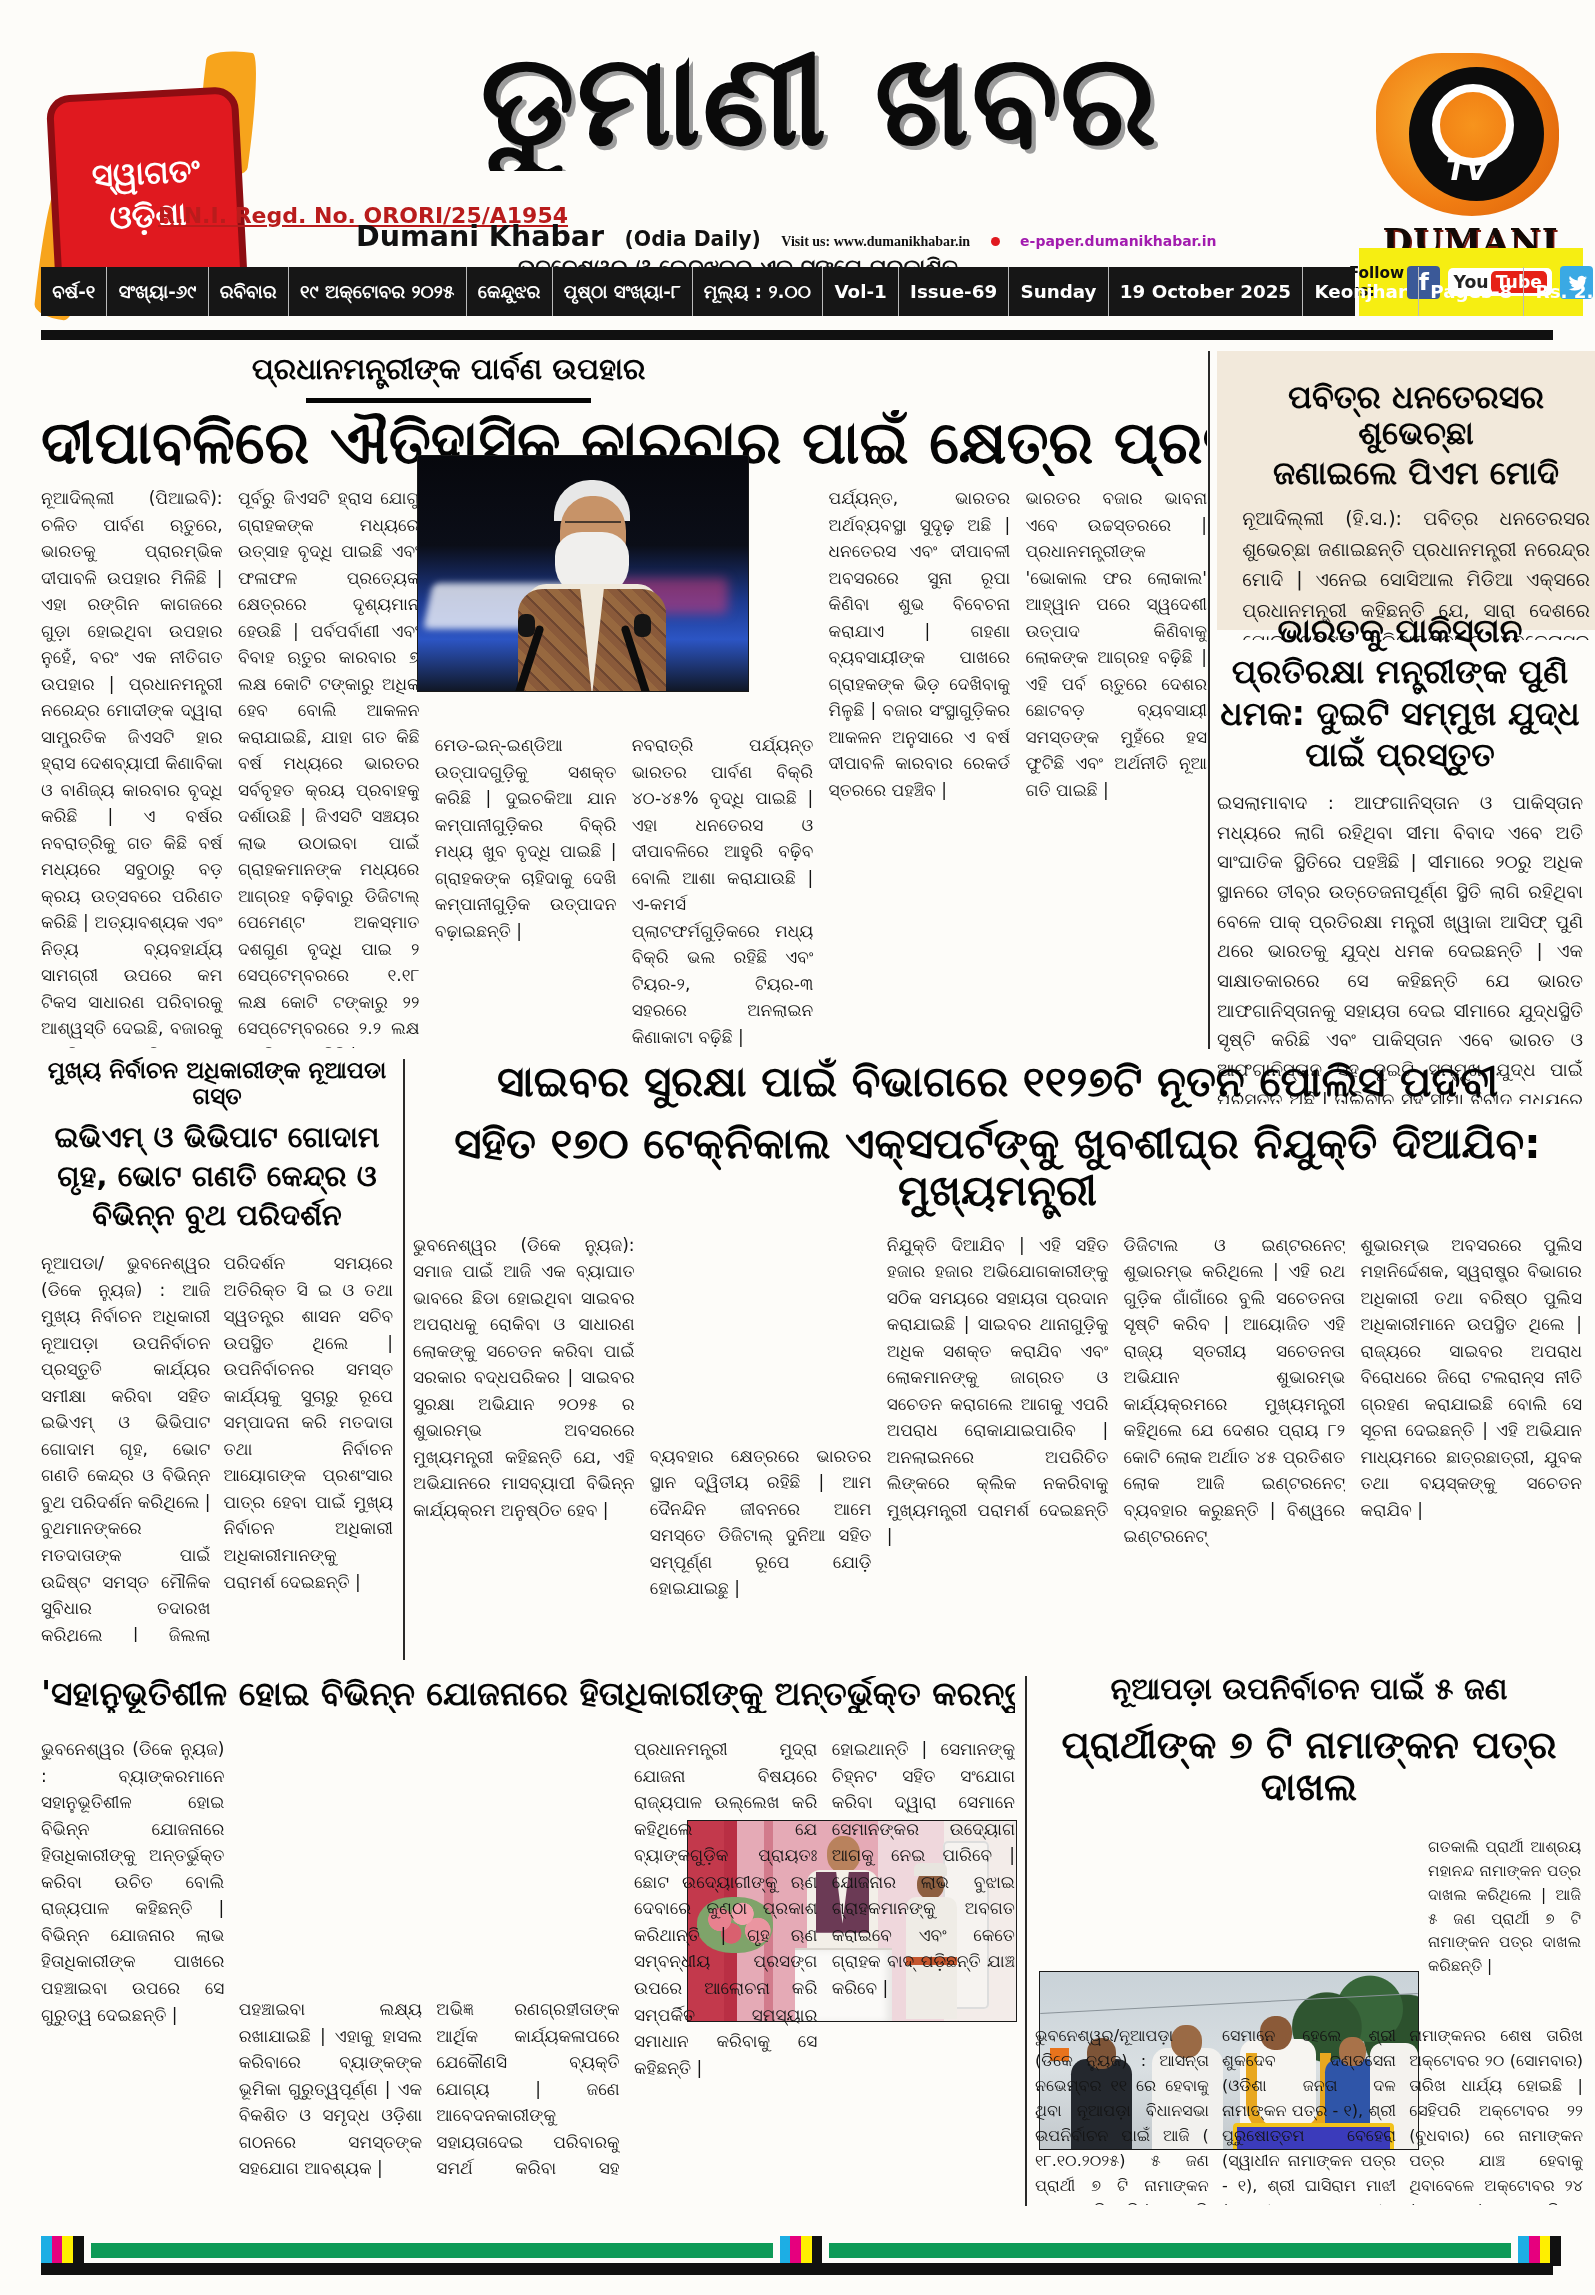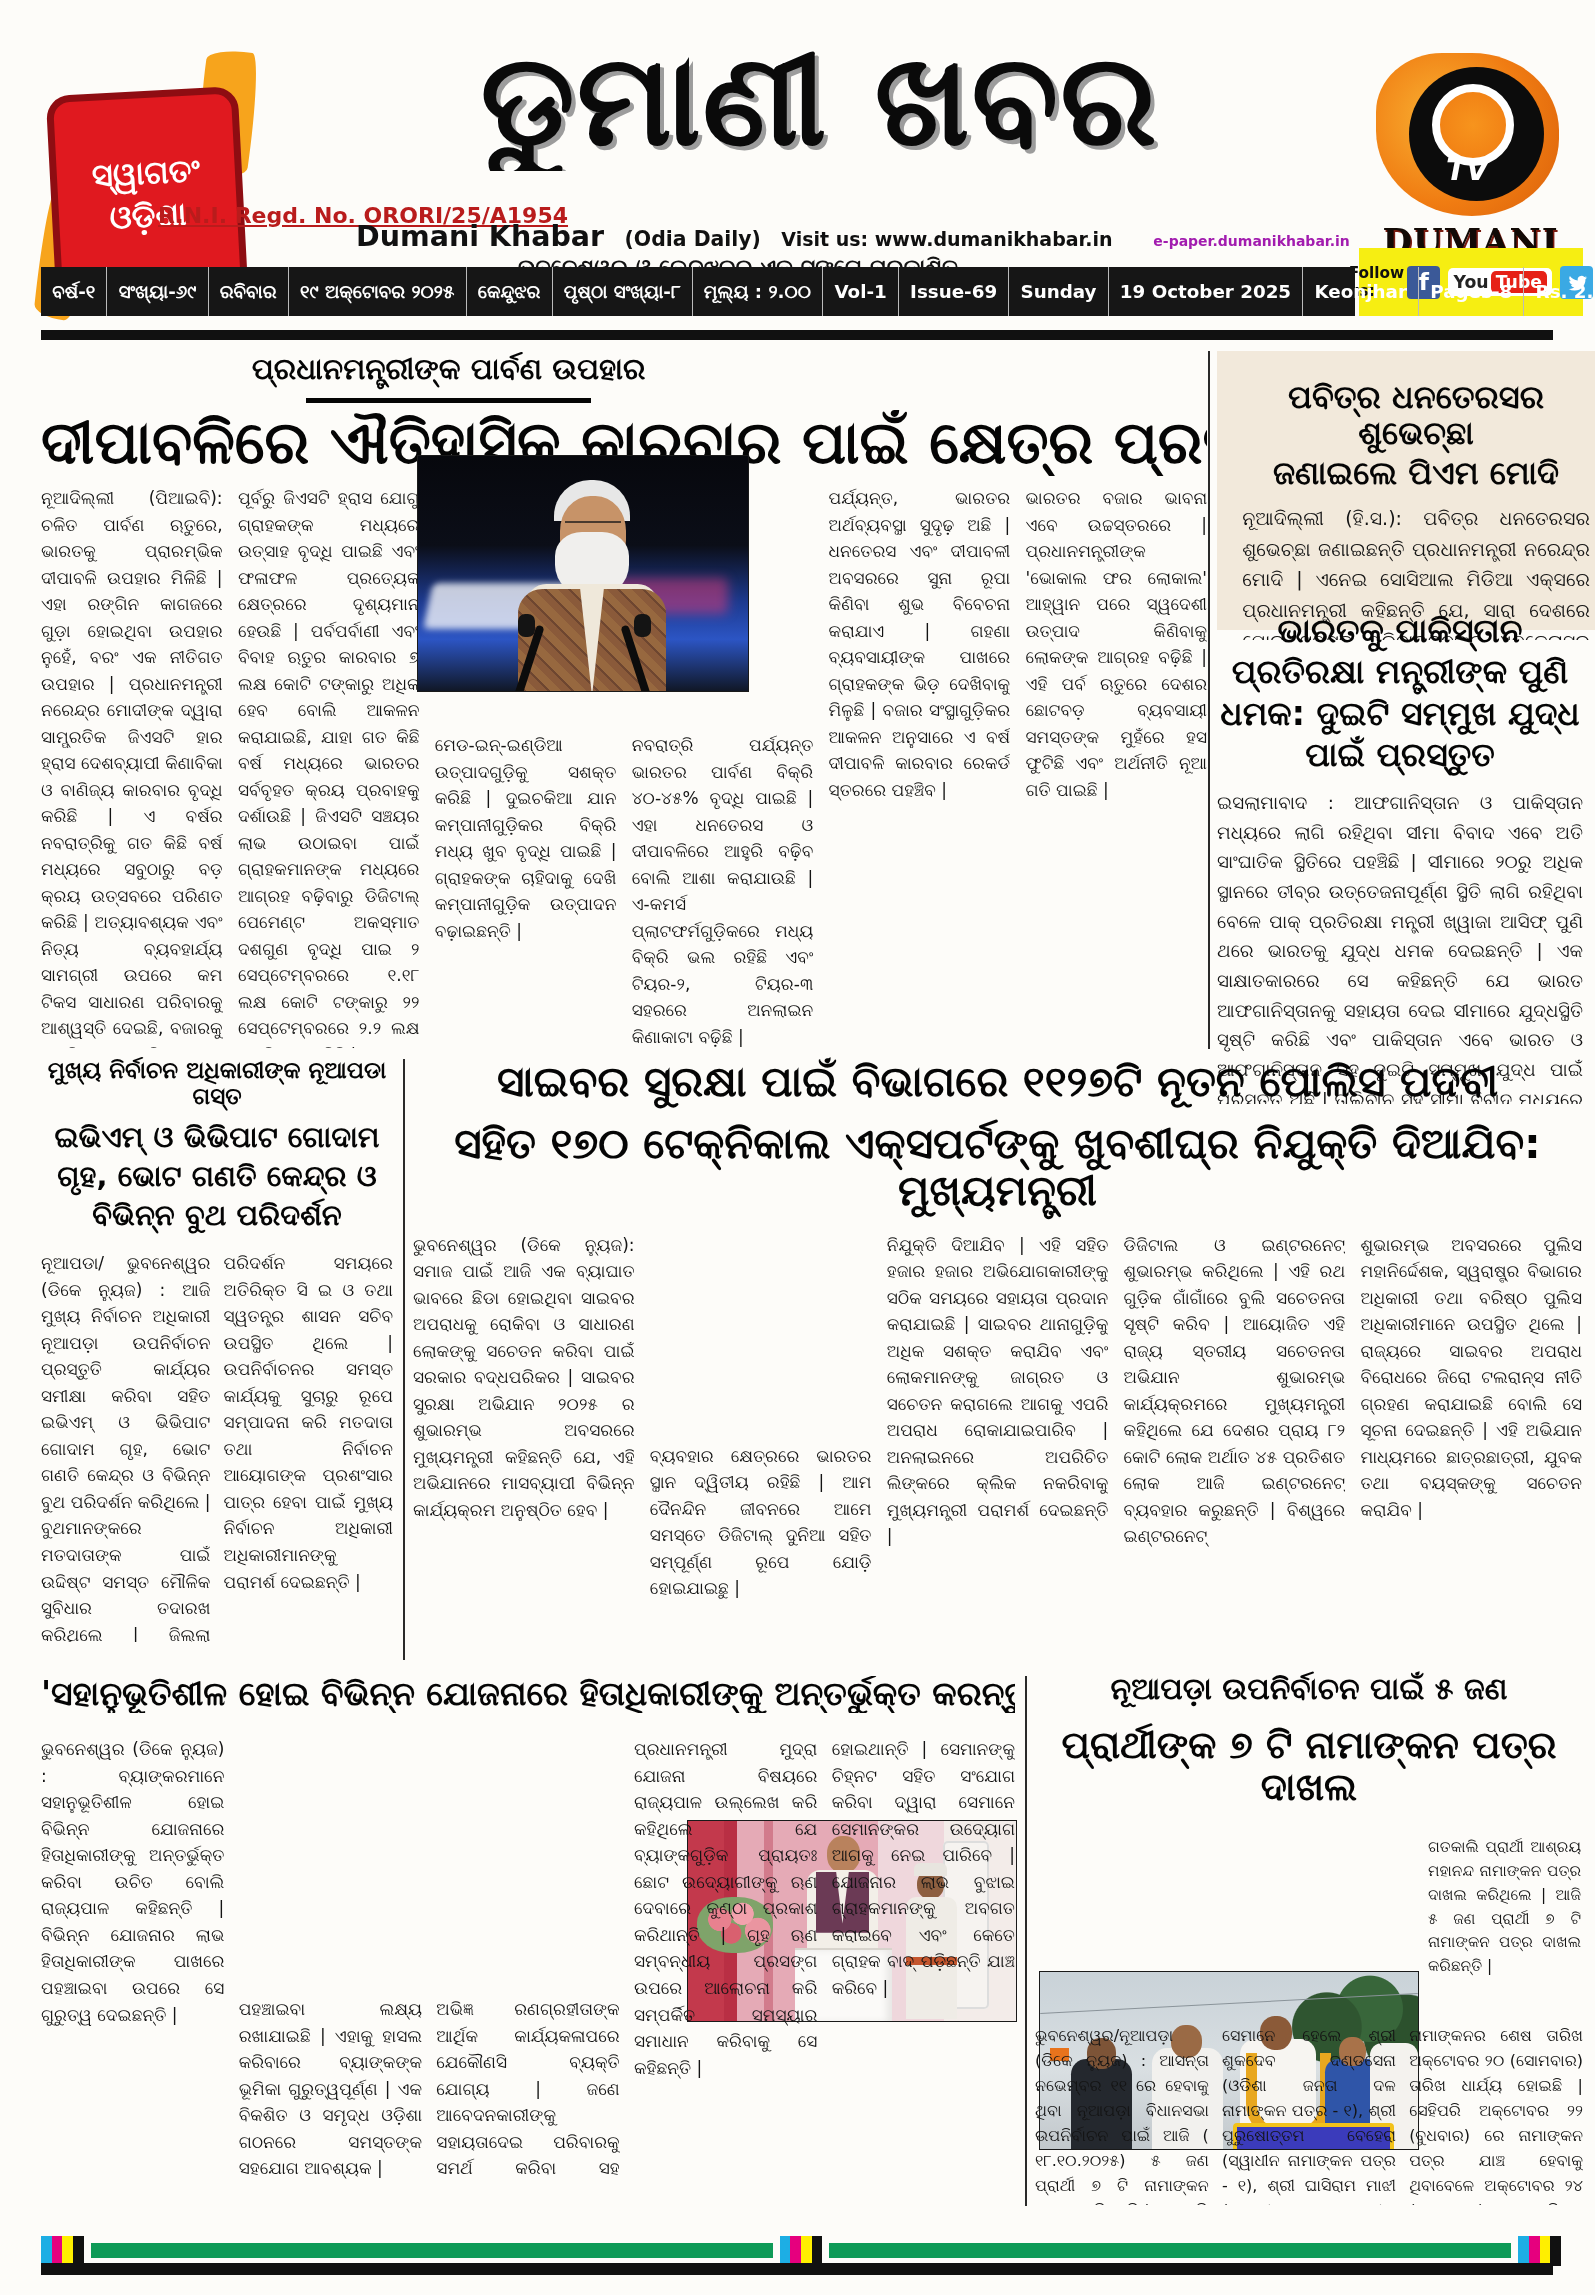--- a/index.html
+++ b/index.html
@@ -42,21 +42,21 @@
       </div>
     </div>
 
     <div class="abs" style="left:158px;top:203px;font-size:22px;font-weight:800;color:#b91c1c;text-decoration:underline;">R.N.I. Regd. No. ORORI/25/A1954</div>
 
     <div class="abs" style="left:285px;top:31px;width:1069px;text-align:center;font-size:127px;font-weight:900;color:#0a0a0a;line-height:1.1;text-shadow:4.1px 4.1px 0 #9c9c9c, -1.5px -1.5px 0 #fff;letter-spacing:2px;white-space:nowrap;overflow:hidden;">ଡୁମାଣୀ ଖବର</div>
 
     <div class="abs" style="left:356px;top:220px;width:967px;display:flex;gap:20.4px;align-items:baseline;white-space:nowrap;">
       <span style="font-size:28.5px;font-weight:900;color:#111;">Dumani Khabar</span>
       <span style="font-size:20.4px;font-weight:800;color:#111;">(Odia Daily)</span>
-      <span style="font-size:19px;font-weight:800;color:#101010;">Visit us: www.dumanikhabar.in</span>
+      <span style="font-size:14px;font-weight:800;color:#101010;font-family:Liberation Serif, serif;">Visit us: www.dumanikhabar.in</span>
       <span style="width:9.2px;height:9.2px;background:#e0191f;border-radius:50%;display:inline-block;"></span>
       <span style="font-size:14px;font-weight:800;color:#a21caf;">e-paper.dumanikhabar.in</span>
     </div>
 
     <div class="abs" style="left:356px;top:254px;width:764px;text-align:center;font-size:22.4px;font-weight:700;color:#131313;">ଭୁବନେଶ୍ୱର ଓ କେନ୍ଦୁଝରରୁ ଏକ ସଙ୍ଗେ ପ୍ରକାଶିତ</div>
 
     <div class="abs" style="left:1356px;top:53px;width:229px;height:204px;">
       <div class="abs" style="left:20.4px;top:0;width:183px;height:163px;background:radial-gradient(circle at 35% 40%,#f9b233 0%,#f07c12 55%,#d95f0a 100%);border-radius:38% 50% 50% 55%;"></div>
       <div class="abs" style="left:53px;top:14.3px;width:135px;height:134px;background:#0c0c0c;border-radius:50%;"></div>
       <div class="abs" style="left:76px;top:31px;width:66px;height:66px;border:8.1px solid #fff;border-radius:50%;background:radial-gradient(circle,#f7941d 0%,#f07c12 100%);"></div>

